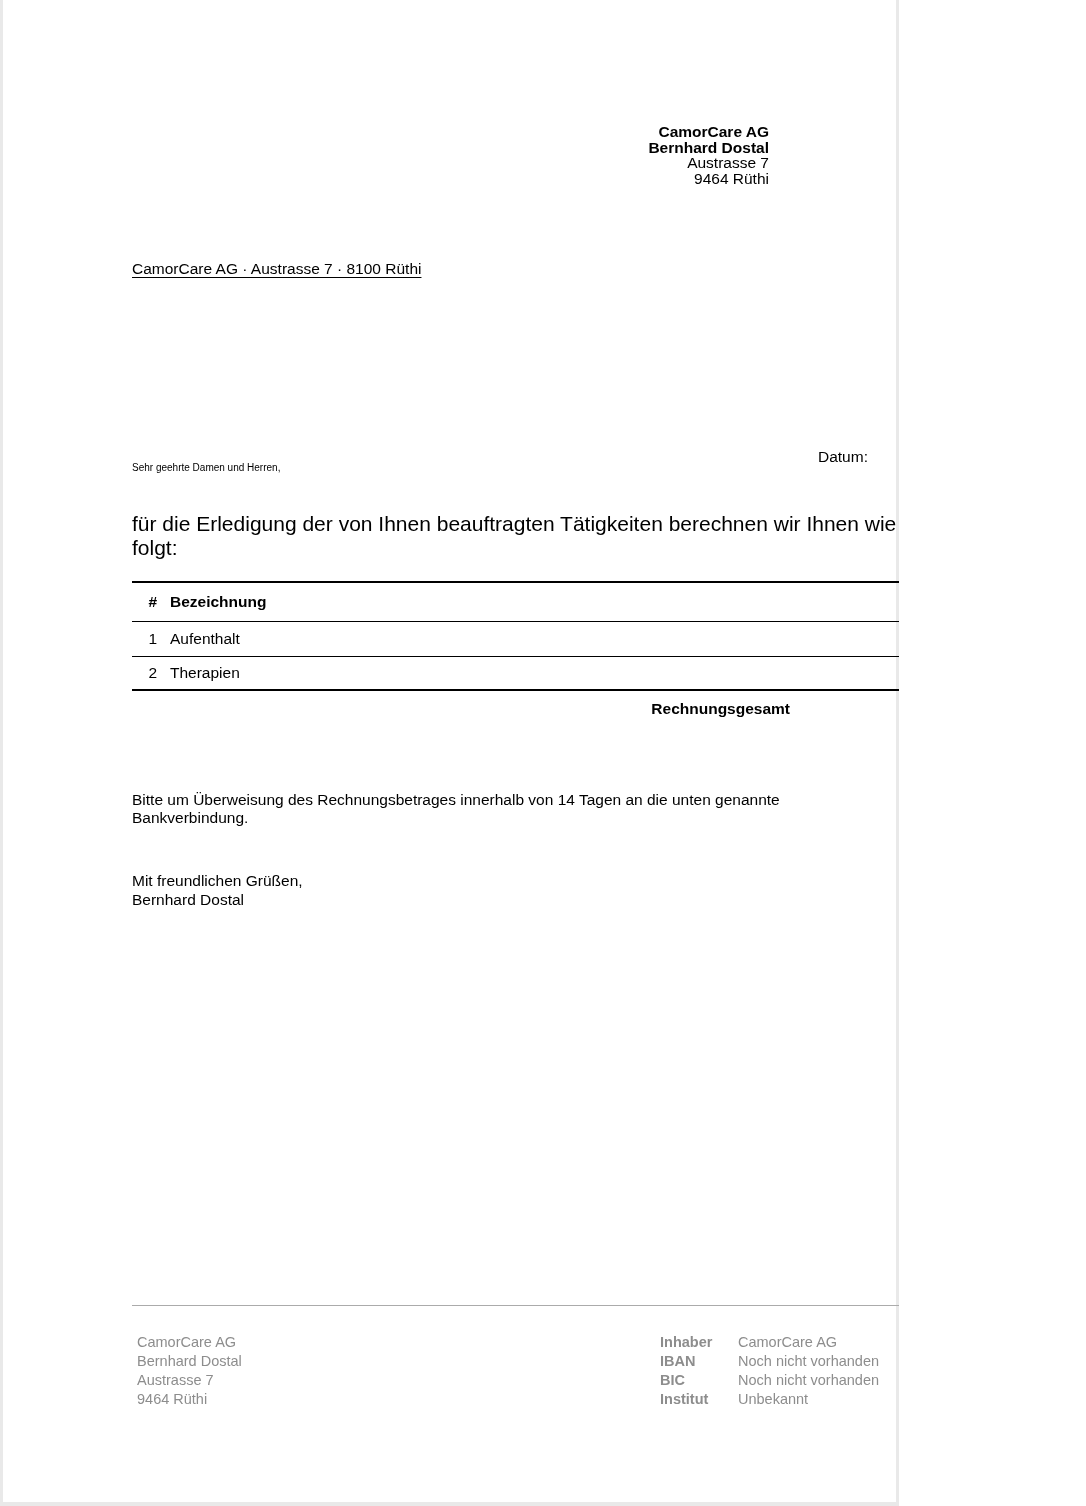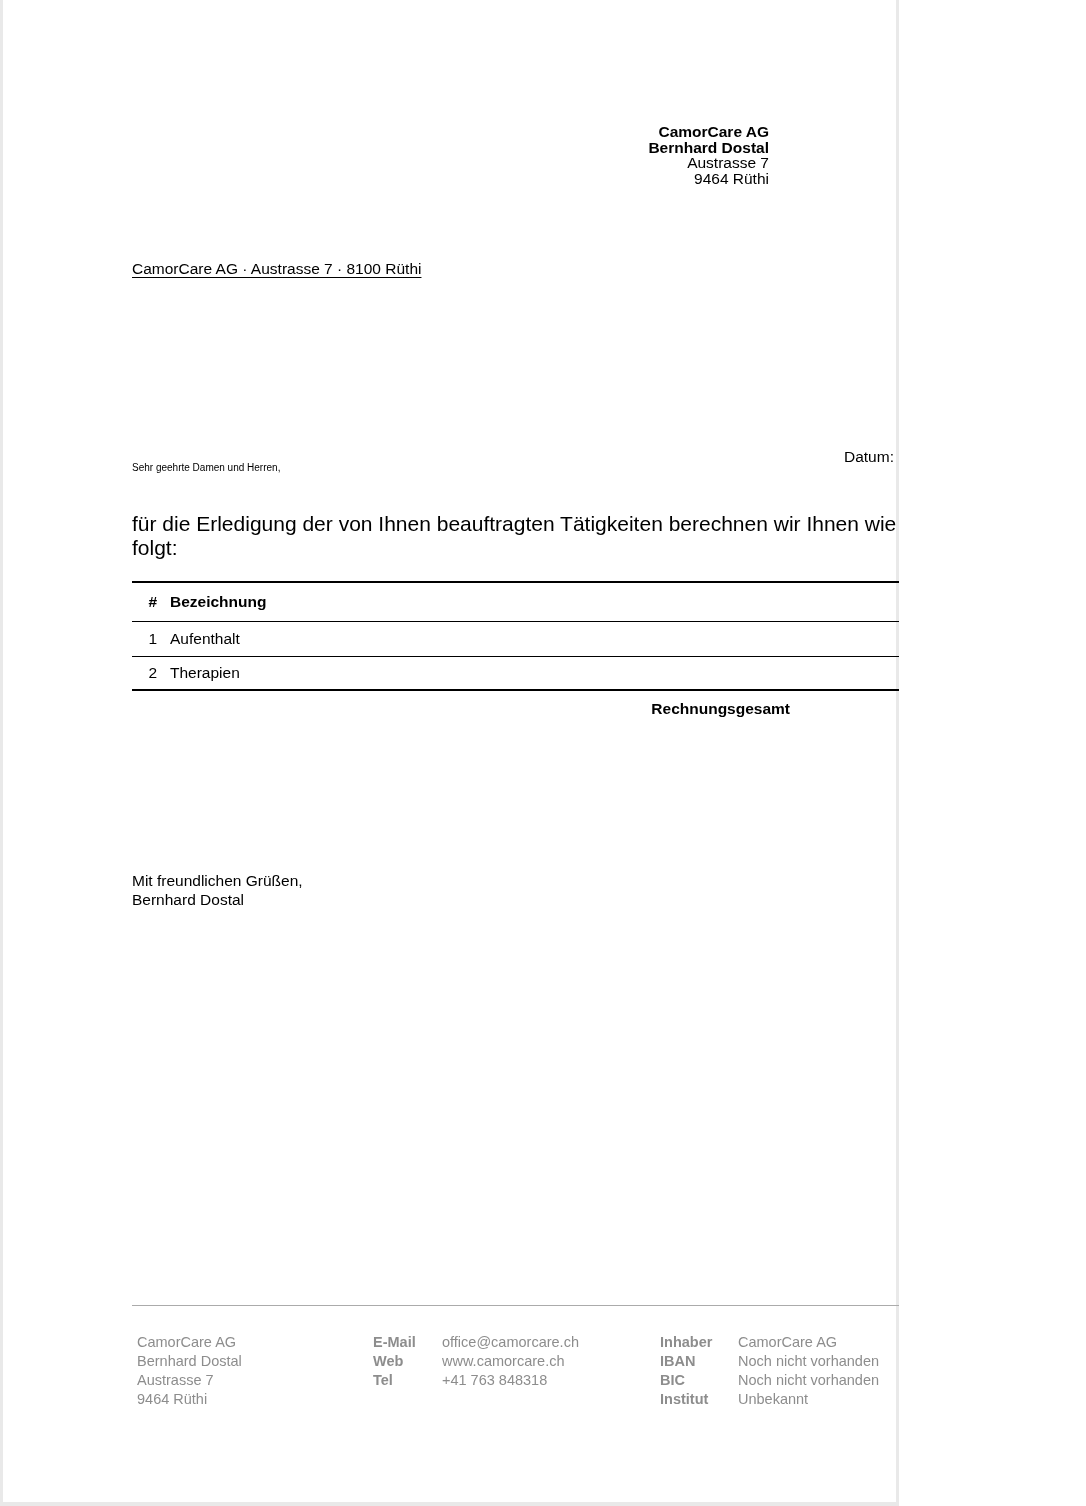--- a/index.html
+++ b/index.html
@@ -36,21 +36,21 @@
     top: 260px;
     left: 132px;
     font-size: 15.5px;
     text-decoration: underline;
     text-underline-offset: 3px;
   }
 
   .date-label {
     position: absolute;
     top: 448px;
-    left: 844px;
+    left: 818px;
     font-size: 15.5px;
   }
   .salutation {
     position: absolute;
     top: 462px;
     left: 132px;
     font-size: 10px;
   }
   .intro {
     position: absolute;
@@ -160,49 +160,36 @@
       <span class="col-desc">Aufenthalt</span>
     </div>
     <div class="trow r2">
       <span class="col-num">2</span>
       <span class="col-desc">Therapien</span>
     </div>
   </div>
 
   <div class="summary">Rechnungsgesamt</div>
 
+  <div class="payment-note">Bitte um Überweisung des Rechnungsbetrages innerhalb von 14 Tagen an die unten genannte Bankverbindung.</div>
 
   <div class="closing">
     <div>Mit freundlichen Grüßen,</div>
     <div>Bernhard Dostal</div>
   </div>
 
   <div class="footer-divider"></div>
 
   <div class="footer-col f-address">
     <div>CamorCare AG</div>
     <div>Bernhard Dostal</div>
     <div>Austrasse 7</div>
     <div>9464 Rüthi</div>
   </div>
 
-  <div class="footer-col f-contact">
-    <div class="pair">
-      <span class="lbl">E-Mail</span>
-      <span class="val">office@camorcare.ch</span>
-    </div>
-    <div class="pair">
-      <span class="lbl">Web</span>
-      <span class="val">www.camorcare.ch</span>
-    </div>
-    <div class="pair">
-      <span class="lbl">Tel</span>
-      <span class="val">+41 763 848318</span>
-    </div>
-  </div>
 
   <div class="footer-col f-bank">
     <div class="pair">
       <span class="lbl">Inhaber</span>
       <span class="val">CamorCare AG</span>
     </div>
     <div class="pair">
       <span class="lbl">IBAN</span>
       <span class="val">Noch nicht vorhanden</span>
     </div>

